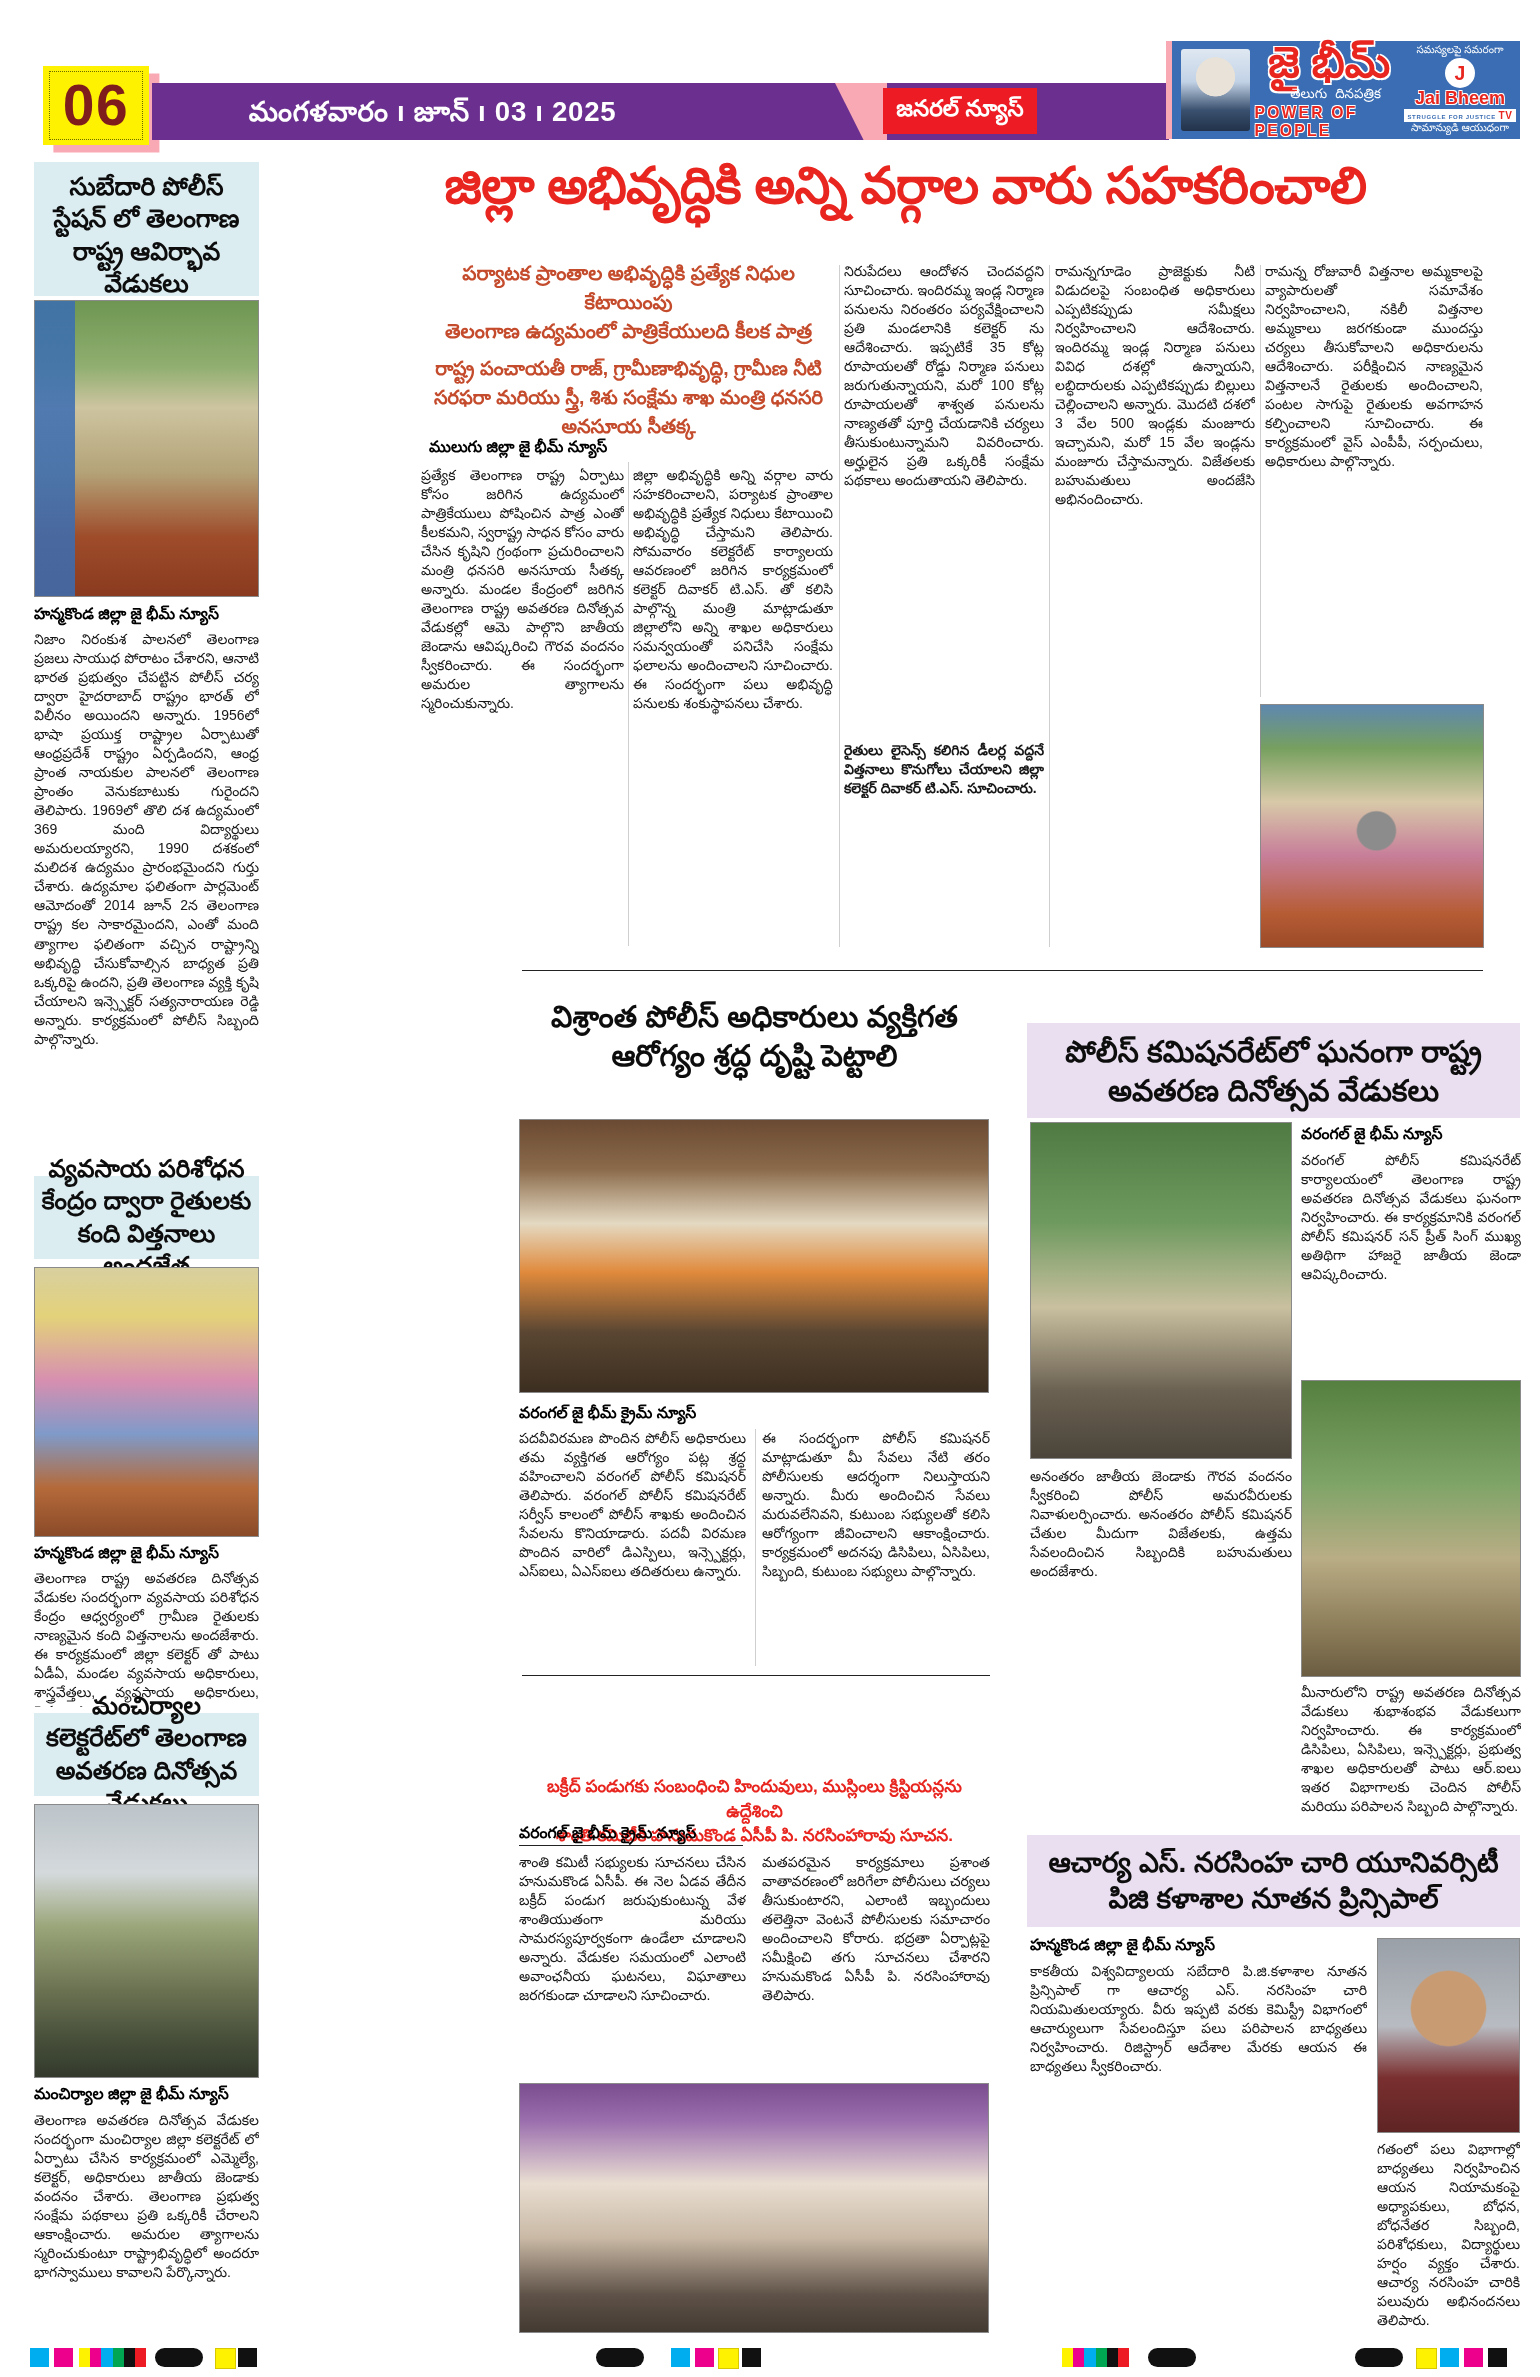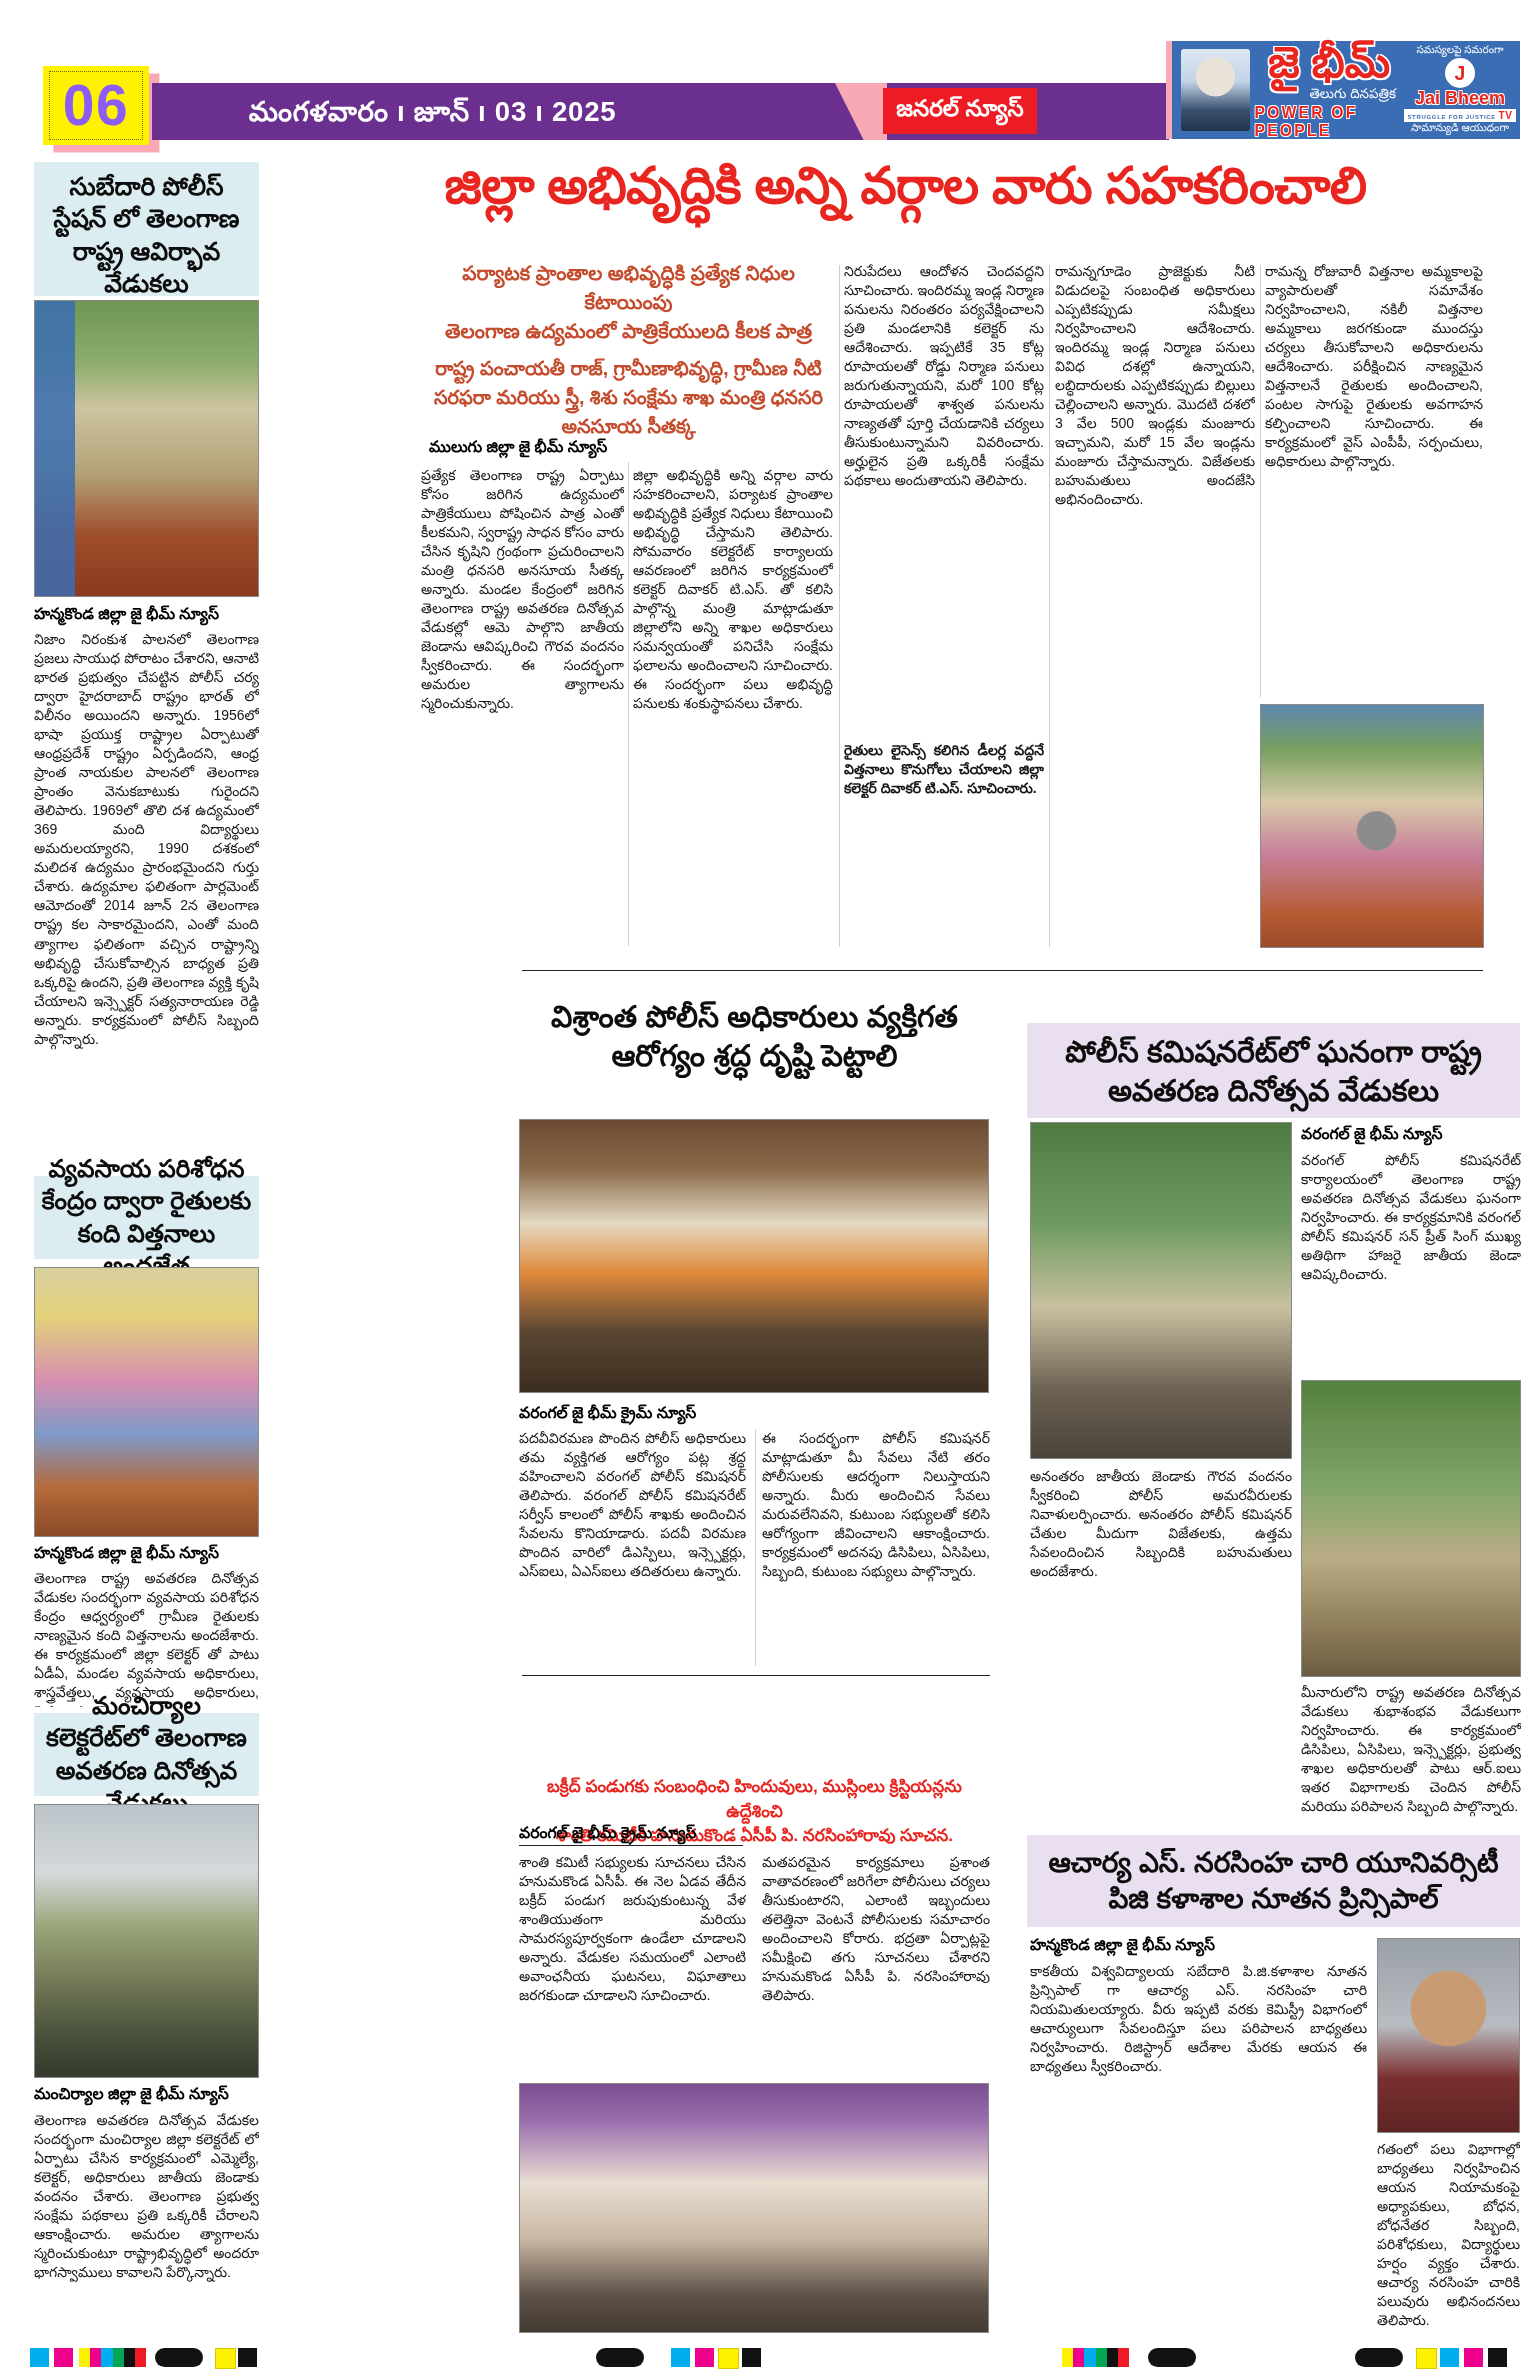--- a/index.html
+++ b/index.html
@@ -2,31 +2,31 @@
 <html style="font-size:12px"><head>
 <meta charset="utf-8">
 <style>
   html,body{margin:0;padding:0;background:#e9e9e9;}
   .page{position:relative;width:1541px;height:2377px;background:#ffffff;margin:0 auto;
         font-family:"Liberation Sans","DejaVu Sans",sans-serif;color:#111;overflow:hidden;}
   .abs{position:absolute;}
   
   .numbox{background:#FFF200;box-shadow:10.4px 7.5px 0 0 #F9A9B4;display:flex;align-items:center;justify-content:center;}
   .numbox .inner{border:0.7px dotted #6b6b00;width:86%;height:84%;display:flex;align-items:center;justify-content:center;}
-  .numbox span{font-size:57px;font-weight:bold;color:#8b5cf6;letter-spacing:1.5px;}
+  .numbox span{font-size:57px;font-weight:bold;color:#7f1d1d;letter-spacing:1.5px;}
   .topbar{background:#6B2F8F;}
   .datetext{color:#fff;font-weight:bold;font-size:27.6px;line-height:57px;text-align:center;letter-spacing:0.7px;}
   .pinkslant{background:#F9A9B4;clip-path:polygon(0 0,100% 0,100% 100%,55% 100%);}
   .sectionbox{background:#ED1C24;color:#fff;font-weight:bold;font-size:23px;display:flex;align-items:center;justify-content:center;}
   .masthead{background:#3A6DB3;border-left:6.7px solid #F9A9B4;display:flex;align-items:stretch;}
   .mh-portrait{width:69px;height:82px;margin:7.5px 4.5px 7.5px 9px;border-radius:3px;
      background:radial-gradient(circle at 50% 34%,#e8e2d8 0 30%,transparent 31%),linear-gradient(180deg,#dfe8f2 0%,#c2d2e6 40%,#39506e 75%,#22324a 100%);}
   .mh-center{flex:1;display:flex;flex-direction:column;align-items:center;justify-content:center;}
   .mh-title{font-size:43px;font-weight:bold;color:#E8251F;text-shadow:-1.5px -1.5px 0 #fff,1.5px -1.5px 0 #fff,-1.5px 1.5px 0 #fff,1.5px 1.5px 0 #fff;line-height:1.05;}
-  .mh-sub{color:#fff;font-size:13.4px;align-self:flex-end;margin-right:8px;}
+  .mh-sub{color:#fff;font-size:13.4px;align-self:flex-end;margin-right:23px;font-family:Liberation Mono, monospace;}
   .mh-en{font-size:15.7px;font-weight:bold;color:#E8251F;letter-spacing:2.2px;text-shadow:-0.7px -0.7px 0 #fff,0.7px -0.7px 0 #fff,-0.7px 0.7px 0 #fff,0.7px 0.7px 0 #fff;}
   .mh-right{width:112px;display:flex;flex-direction:column;align-items:center;justify-content:center;gap:0;padding-right:4px;}
   .mh-slogan{color:#fff;font-size:10.4px;white-space:nowrap;}
   .mh-circle{width:30px;height:30px;border-radius:50%;background:#fff;color:#E8251F;font-weight:bold;font-size:19.4px;display:flex;align-items:center;justify-content:center;}
   .mh-logo{color:#E8251F;font-weight:bold;font-size:18px;text-shadow:-0.7px -0.7px 0 #fff,0.7px -0.7px 0 #fff,-0.7px 0.7px 0 #fff,0.7px 0.7px 0 #fff;white-space:nowrap;}
   .mh-strip{background:#fff;color:#3A6DB3;font-size:6px;font-weight:bold;padding:0.7px 3px;letter-spacing:0.7px;}
   .mh-strip b{color:#E8251F;font-size:10px;}
   
   .mainhead{color:#E8251F;font-weight:bold;font-size:51px;text-align:center;line-height:1.1;letter-spacing:-0.7px;}
   .bluebox{background:#DCEDF2;}

